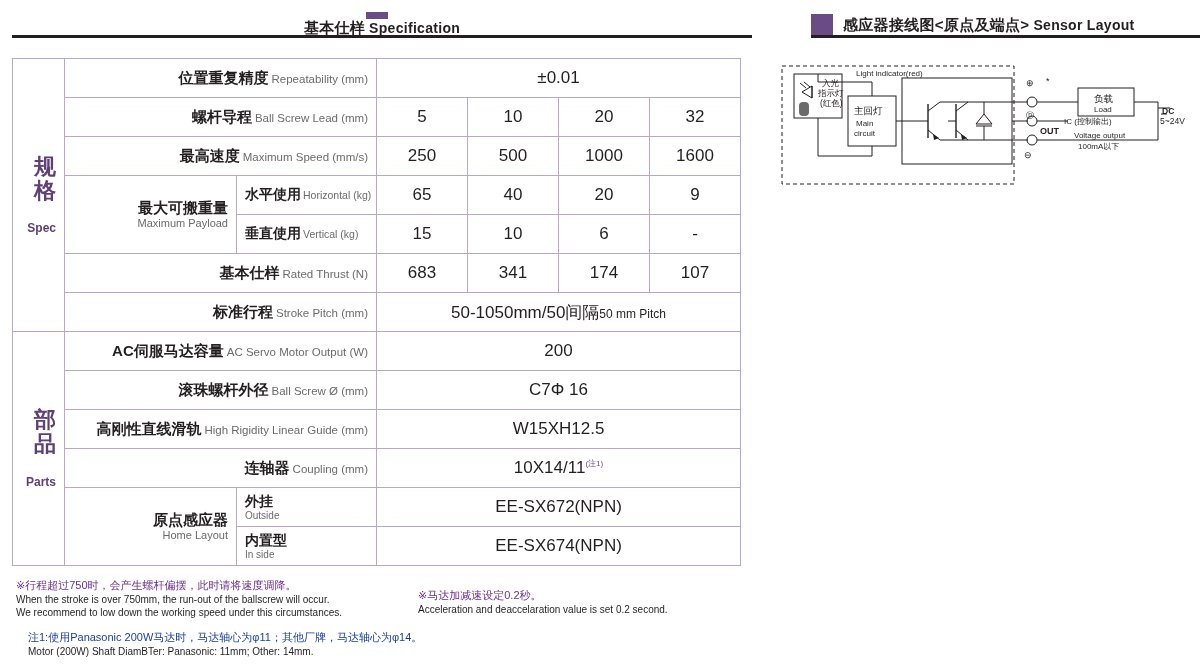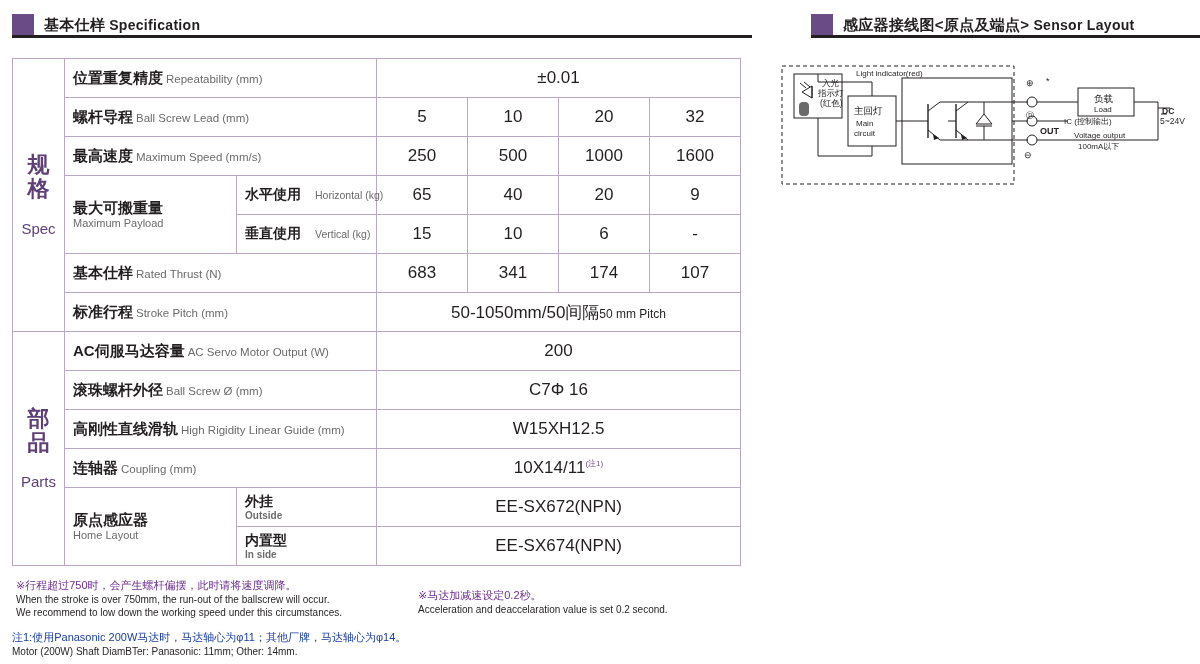--- a/index.html
+++ b/index.html
@@ -13,61 +13,61 @@
   }
   
   .hdr{
     position:absolute;height:26px;display:flex;align-items:center;
   }
   .hdr .bar{width:22px;height:22px;background:#6b4b86;margin-right:10px;}
   .hdr .rule{position:absolute;left:0;right:0;bottom:0;height:3px;background:#231f20;}
   .hdr .txt{font-size:15px;font-weight:bold;letter-spacing:.3px;white-space:nowrap;}
   .hdr .txt .en{font-size:14px;font-weight:bold;margin-left:4px;}
 
-  #spec-header{left:12px;top:12px;width:740px;}
+  #spec-header{left:12px;top:12px;width:740px;flex-direction:column;}
   #sensor-header{left:778px;top:12px;width:410px;margin-left:33px;}
 
   
   #spec-table{
     position:absolute;left:12px;top:58px;width:728px;
     border-collapse:collapse;
     table-layout:fixed;
   }
   #spec-table td{
     border:1px solid #b9a7c6;
     padding:0 8px;
     height:38px;
     vertical-align:middle;
     background:#ffffff;
   }
-  .lbl{font-size:15px;font-weight:bold;color:#231f20;white-space:nowrap;}
+  .lbl{font-size:15px;font-weight:bold;color:#231f20;white-space:nowrap;text-align:right;}
   .lbl .en{font-size:11.5px;font-weight:normal;color:#6b6b6b;margin-left:3px;}
   .lbl .en-blk{display:block;font-size:11px;font-weight:normal;color:#6b6b6b;line-height:1.05;}
   .val{text-align:center;font-size:17px;color:#231f20;}
   .val .small{font-size:12px;}
   .sup{font-size:8px;vertical-align:super;color:#6b4b86;}
 
   .sidecell{
-    width:52px;background:#f2eef5;text-align:center;vertical-align:middle;
+    width:52px;background:#f2eef5;text-align:right;vertical-align:middle;
     border:1px solid #b9a7c6;
   }
   .sidecell .cn{font-size:22px;font-weight:bold;color:#5e4076;line-height:1.08;display:block;}
-  .sidecell .en{font-size:15px;color:#5e4076;display:block;margin-top:19px;}
+  .sidecell .en{font-size:12px;color:#5e4076;display:block;margin-top:19px;font-weight:bold;}
 
   .sub-lbl{font-size:14px;font-weight:bold;white-space:nowrap;}
-  .sub-lbl .en{font-size:10.5px;font-weight:normal;color:#6b6b6b;margin-left:14px;}
-  .sub-lbl .en-blk{display:block;font-size:10px;font-weight:bold;color:#6b6b6b;line-height:1.05;}
+  .sub-lbl .en{font-size:10.5px;font-weight:normal;color:#6b6b6b;margin-left:2px;}
+  .sub-lbl .en-blk{display:block;font-size:10px;font-weight:normal;color:#6b6b6b;line-height:1.05;}
 
   
   .note{position:absolute;font-size:10px;color:#231f20;line-height:1.35;}
   .note .cn{color:#6b2f8f;font-weight:normal;font-size:11px;display:block;}
   .note .en{display:block;color:#231f20;}
   #note1{left:16px;top:578px;width:380px;}
   #note2{left:418px;top:588px;width:330px;}
-  #note3{left:12px;top:630px;width:520px;}
+  #note3{left:28px;top:630px;width:520px;}
   #note3 .cn{color:#1b3fa0;}
 
   
   #sensor-wrap{position:absolute;left:778px;top:56px;width:412px;height:140px;}
   #sensor-svg{display:block;}
   .dtxt{font-family:"Liberation Sans",sans-serif;fill:#231f20;}
 </style>
 </head>
 <body>
 

